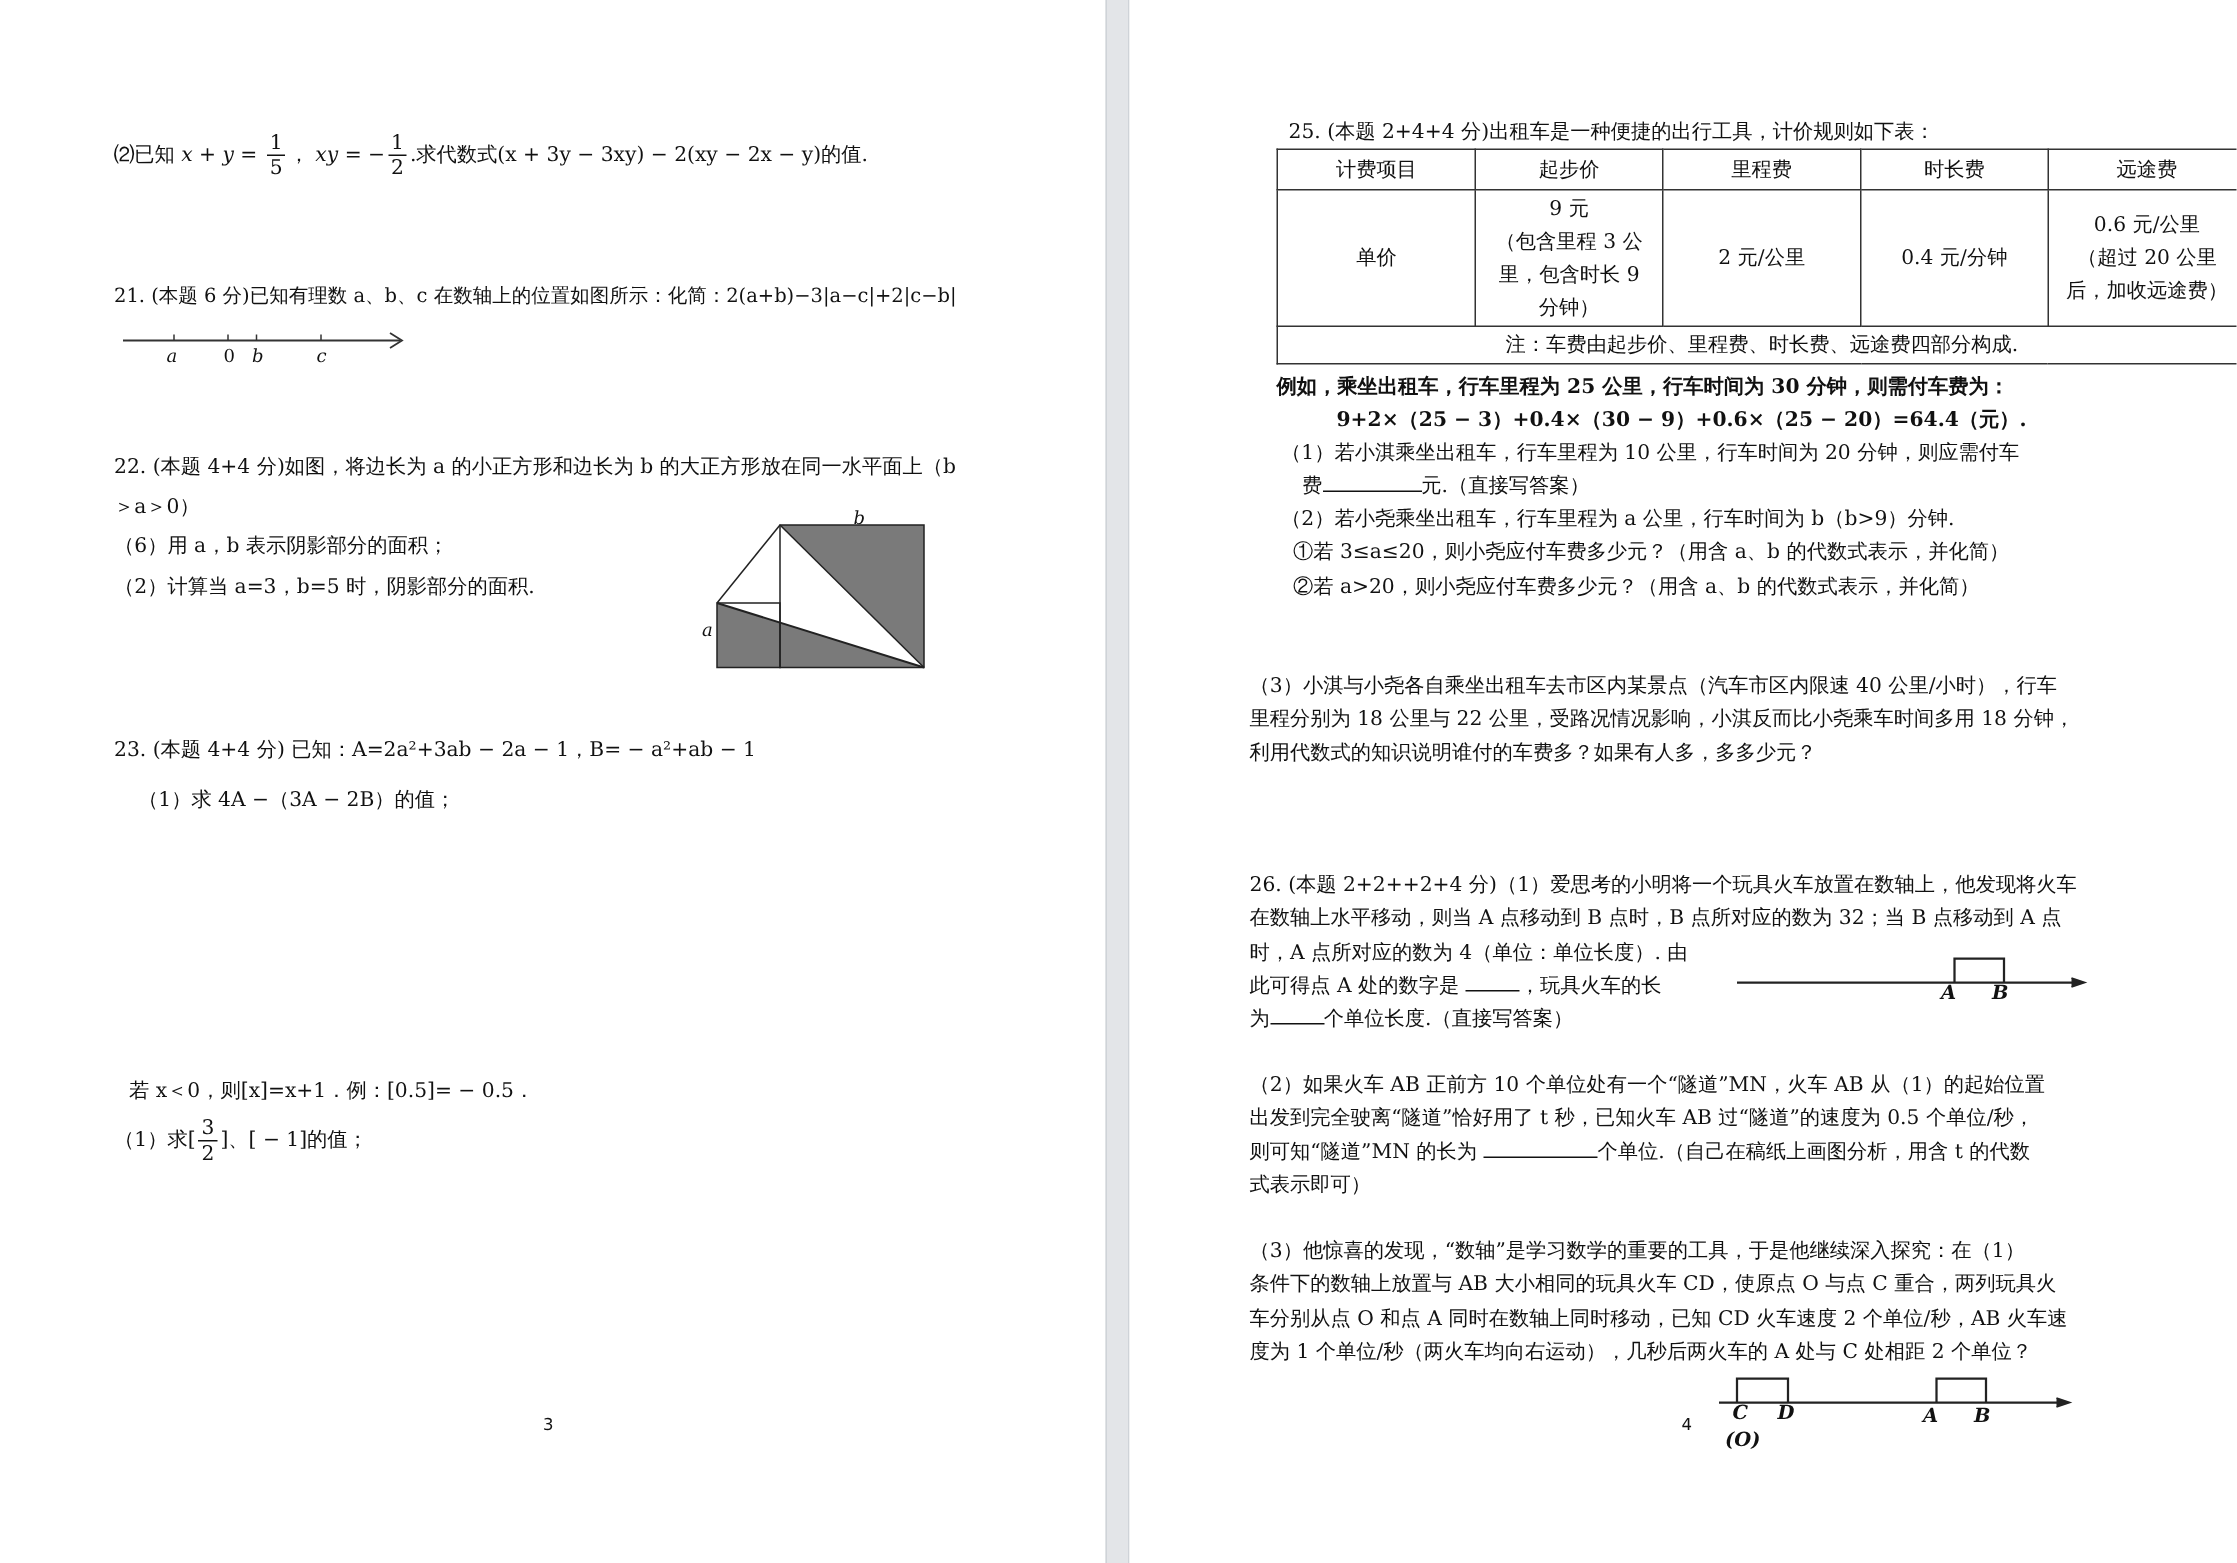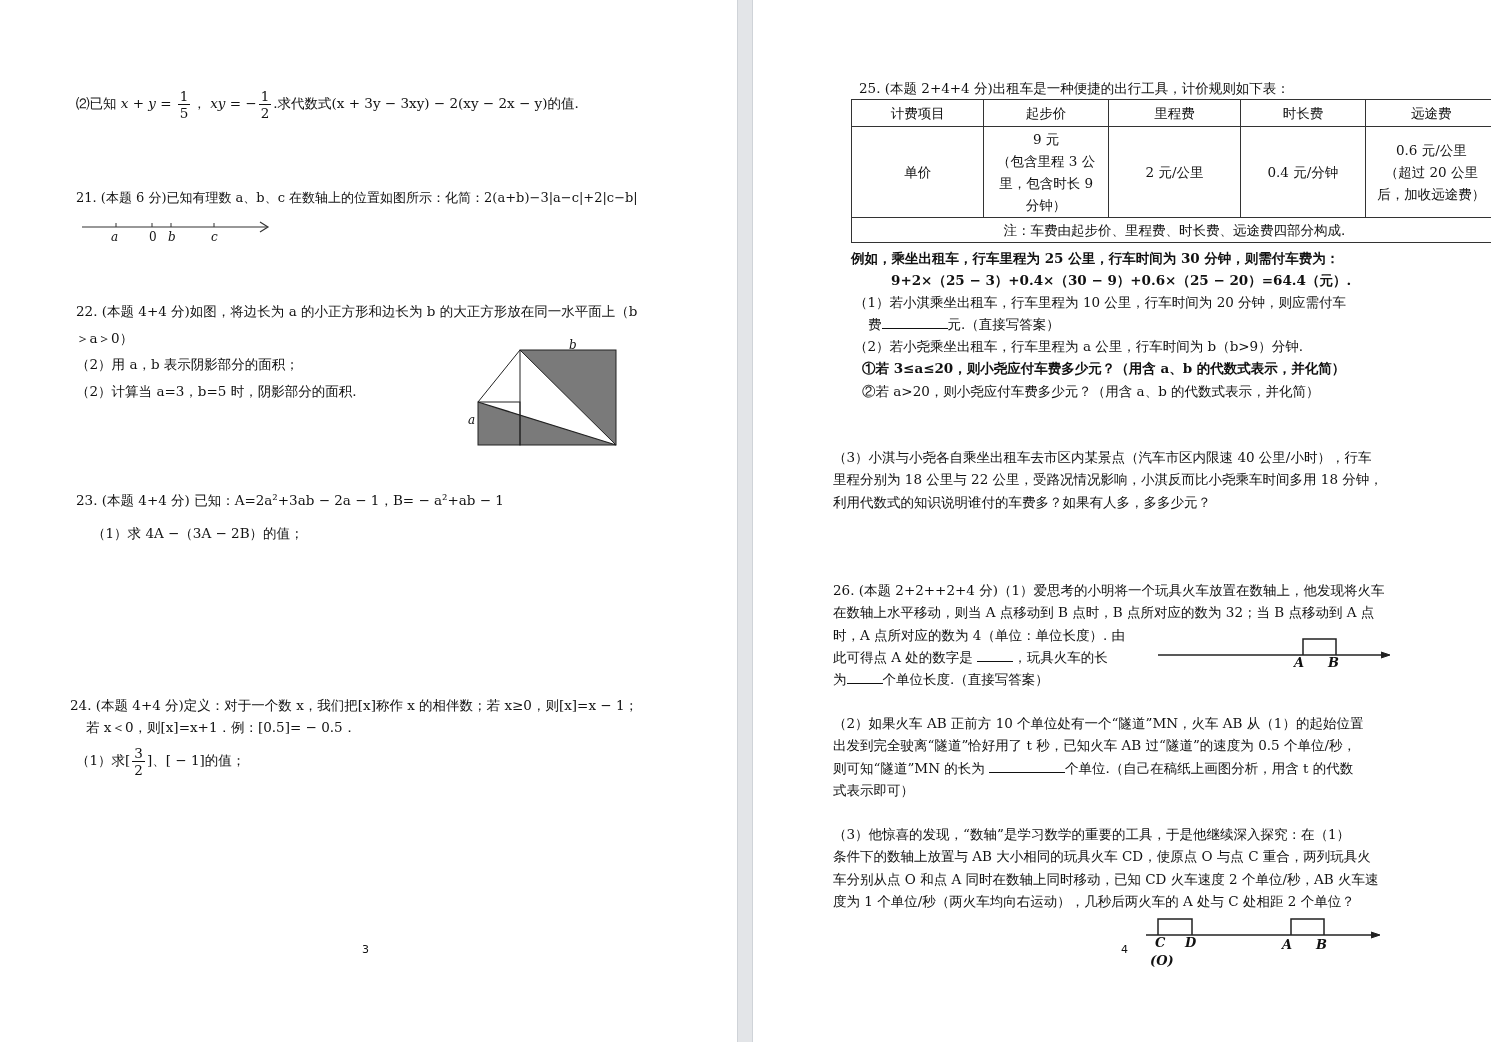--- a/index.html
+++ b/index.html
@@ -41,41 +41,40 @@
     <line x1="89" y1="5" x2="89" y2="9" stroke="#333"></line>
     <line x1="132" y1="5" x2="132" y2="9" stroke="#333"></line>
   </svg>
   <div class="t" style="left:111px;top:226px;font-size:12px;font-style:italic;">a</div>
   <div class="t" style="left:149px;top:226px;font-size:12px;">0</div>
   <div class="t" style="left:168px;top:226px;font-size:12px;font-style:italic;">b</div>
   <div class="t" style="left:211px;top:226px;font-size:12px;font-style:italic;">c</div>
 
   <div class="t" style="left:76px;top:300px;">22. (本题 4+4 分)如图，将边长为 a 的小正方形和边长为 b 的大正方形放在同一水平面上（b</div>
   <div class="t" style="left:76px;top:327px;">＞a＞0）</div>
-  <div class="t" style="left:76px;top:353px;">（2）用 a，b 表示阴影部分的面积；</div>
+  <div class="t" style="left:76px;top:353px;">（6）用 a，b 表示阴影部分的面积；</div>
   <div class="t" style="left:76px;top:380px;">（2）计算当 a=3，b=5 时，阴影部分的面积.</div>
 
   <svg style="left:478px;top:350px;" width="138" height="95">
     <polygon points="42,0 138,0 138,95" fill="#7a7a7a"></polygon>
     <polygon points="0,52 0,95 138,95" fill="#7a7a7a"></polygon>
     <rect x="0" y="52" width="42" height="43" fill="none" stroke="#222" stroke-width="1"></rect>
     <rect x="42" y="0" width="96" height="95" fill="none" stroke="#222" stroke-width="1"></rect>
     <line x1="0" y1="52" x2="42" y2="0" stroke="#222" stroke-width="1"></line>
     <line x1="42" y1="0" x2="138" y2="95" stroke="#222" stroke-width="1"></line>
     <line x1="0" y1="52" x2="138" y2="95" stroke="#222" stroke-width="1.3"></line>
   </svg>
   <div class="t" style="left:569px;top:334px;font-size:12px;font-style:italic;">b</div>
   <div class="t" style="left:468px;top:409px;font-size:12px;font-style:italic;">a</div>
 
   <div class="t" style="left:76px;top:489px;">
     <span>23. (本题 4+4 分)  已知：</span><span>A=2a²+3ab − 2a − 1，</span><span>B= − a²+ab − 1</span>
   </div>
   <div class="t" style="left:92px;top:522px;">（1）求 4A −（3A − 2B）的值；</div>
 
-  <div class="t" style="left:70px;top:694px;">24. (本题 4+4 分)定义：对于一个数 x，我们把[x]称作 x 的相伴数；若 x≥0，则[x]=x − 1；</div>
   <div class="t" style="left:86px;top:716px;">若 x＜0，则[x]=x+1．例：[0.5]= − 0.5．</div>
   <div class="t" style="left:76px;top:742px;line-height:36px;">
     <span>（1）求[</span><span class="frac"><span class="num">3</span><span>2</span></span><span>]、[ − 1]的值；</span>
   </div>
 
   <div class="pagenum" style="left:362px;top:943px;">3</div>
 </div>
 
 <div class="gutter"></div>
 
@@ -114,21 +113,21 @@
 </tbody>
   </table>
 
 <div class="t b" style="left:851px;top:247px;">例如，乘坐出租车，行车里程为 25 公里，行车时间为 30 分钟，则需付车费为：</div>
 <div class="t b" style="left:851px;top:269px;margin-left:40px;">9+2×（25 − 3）+0.4×（30 − 9）+0.6×（25 − 20）=64.4（元）.</div>
 <div class="t" style="left:854px;top:291px;">（1）若小淇乘坐出租车，行车里程为 10 公里，行车时间为 20 分钟，则应需付车</div>
 <div class="t" style="left:868px;top:313px;">
   <span>费</span><span class="blank" style="width:66px;"></span><span>元.（直接写答案）</span>
 </div>
 <div class="t" style="left:854px;top:335px;">（2）若小尧乘坐出租车，行车里程为 a 公里，行车时间为 b（b&gt;9）分钟.</div>
-<div class="t" style="left:862px;top:357px;font-weight:bold;">①若 3≤a≤20，则小尧应付车费多少元？（用含 a、b 的代数式表示，并化简）</div>
+<div class="t" style="left:862px;top:357px;">①若 3≤a≤20，则小尧应付车费多少元？（用含 a、b 的代数式表示，并化简）</div>
 <div class="t" style="left:862px;top:380px;">②若 a&gt;20，则小尧应付车费多少元？（用含 a、b 的代数式表示，并化简）</div>
 
 <div class="t" style="left:833px;top:446px;">（3）小淇与小尧各自乘坐出租车去市区内某景点（汽车市区内限速 40 公里/小时），行车</div>
 <div class="t" style="left:833px;top:468px;">里程分别为 18 公里与 22 公里，受路况情况影响，小淇反而比小尧乘车时间多用 18 分钟，</div>
 <div class="t" style="left:833px;top:491px;">利用代数式的知识说明谁付的车费多？如果有人多，多多少元？</div>
 
 <div class="t" style="left:833px;top:579px;">26. (本题 2+2++2+4 分)（1）爱思考的小明将一个玩具火车放置在数轴上，他发现将火车</div>
 <div class="t" style="left:833px;top:601px;">在数轴上水平移动，则当 A 点移动到 B 点时，B 点所对应的数为 32；当 B 点移动到 A 点</div>
 <div class="t" style="left:833px;top:624px;">时，A 点所对应的数为 4（单位：单位长度）. 由</div>
 <div class="t" style="left:833px;top:646px;">

